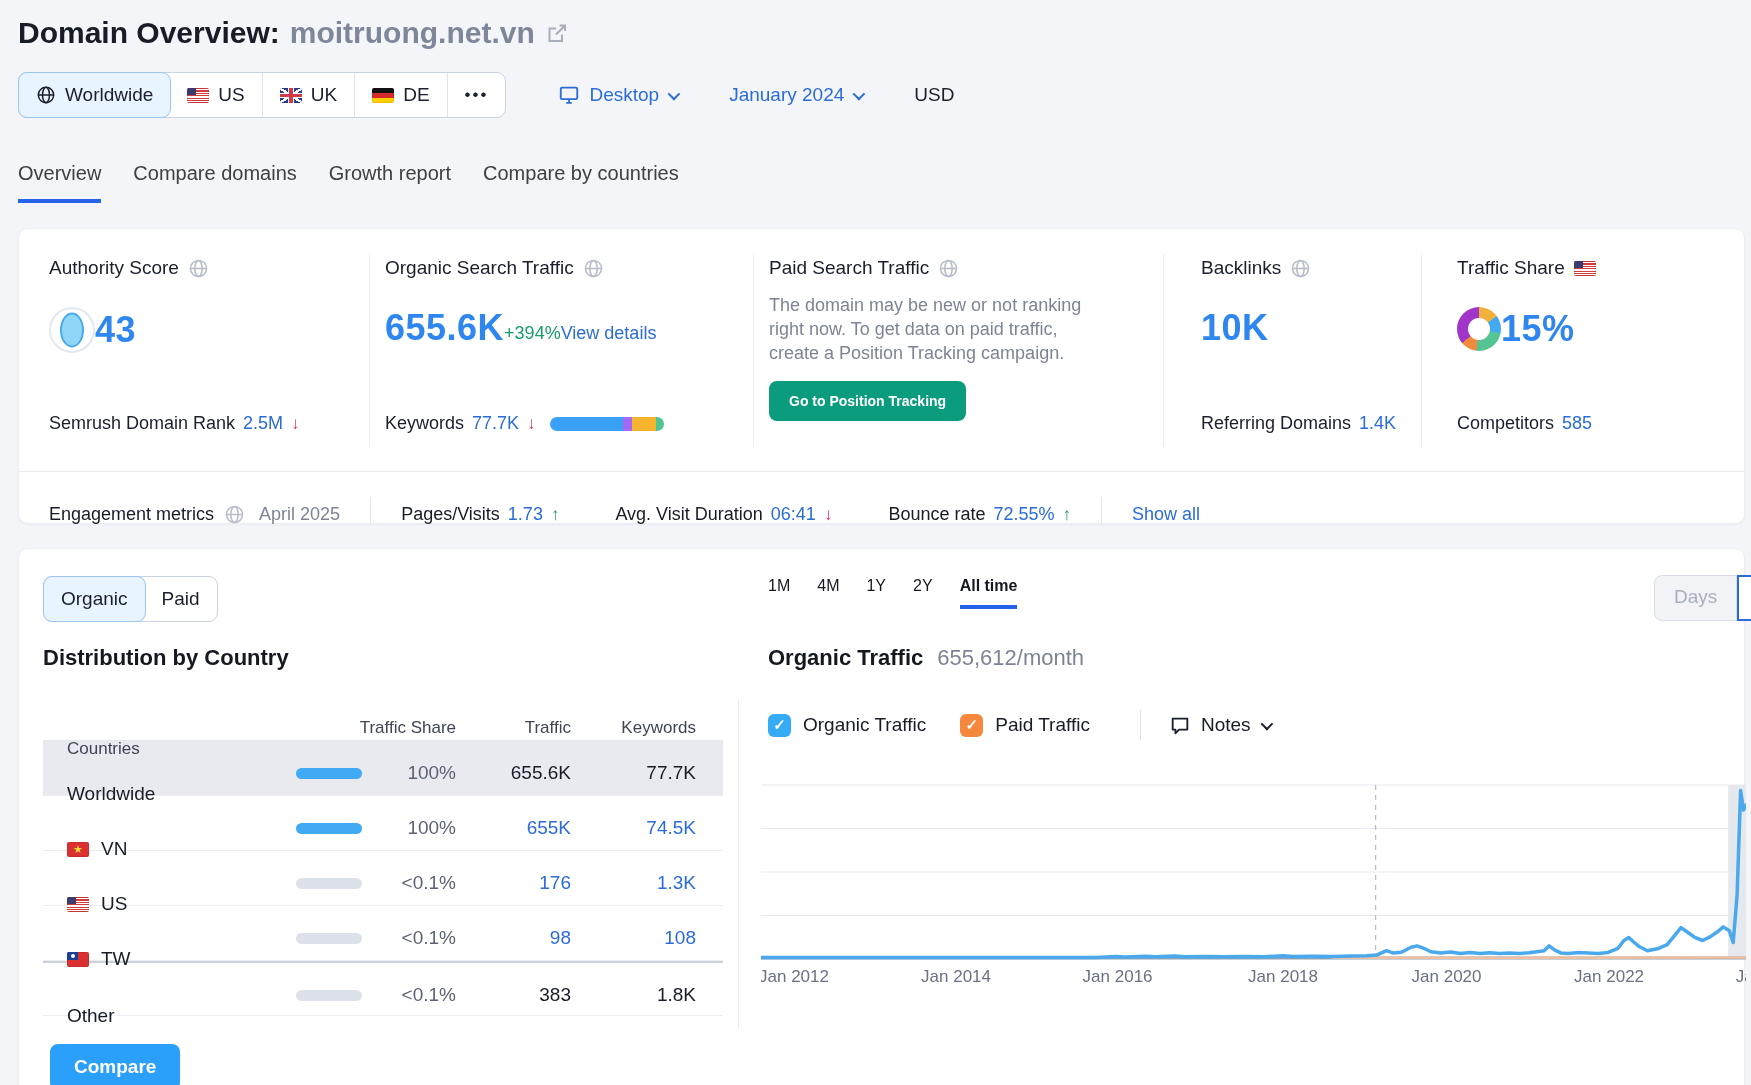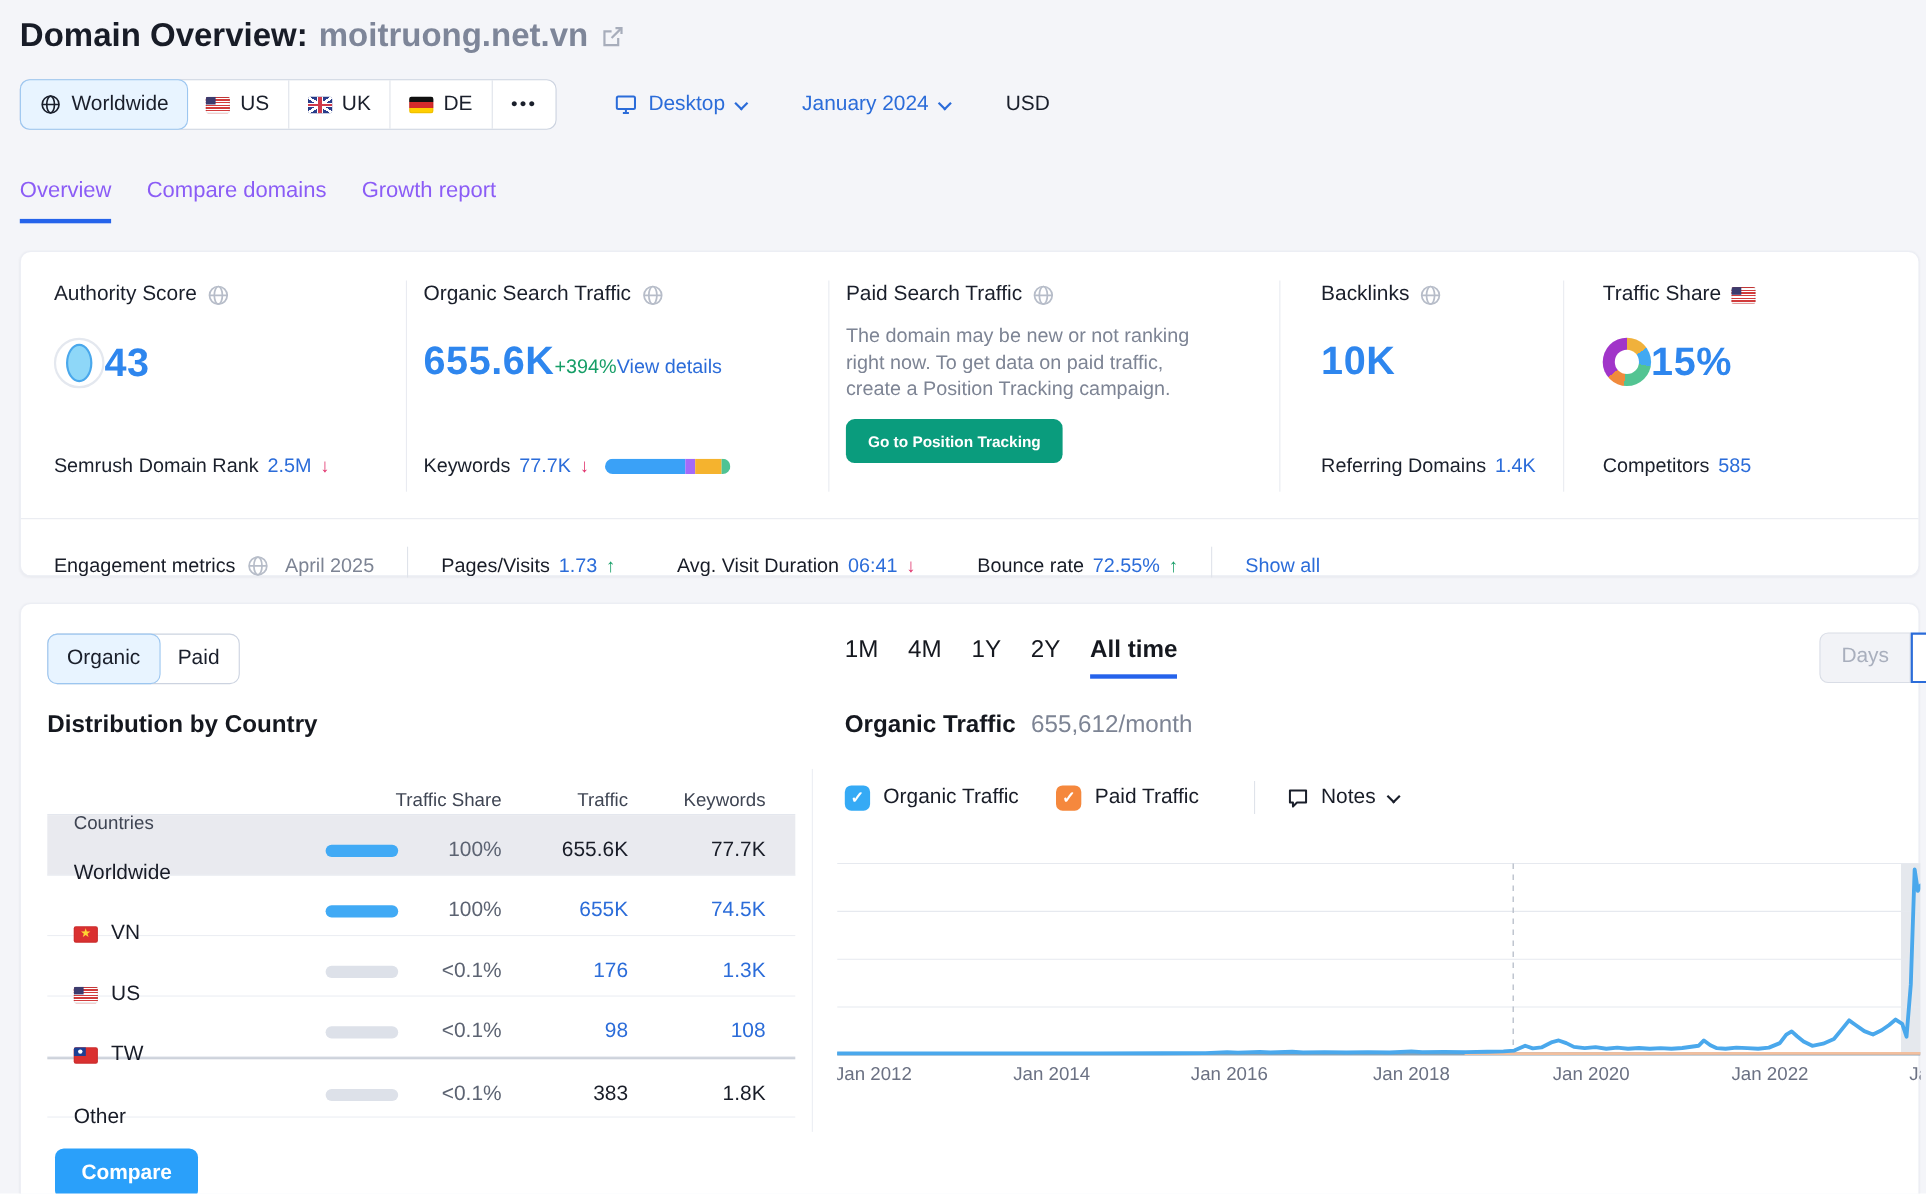--- a/index.html
+++ b/index.html
@@ -14,21 +14,21 @@
   .seg{display:inline-flex;background:#fff;border:1px solid #ccd3e0;border-radius:9px;align-items:stretch;}
   .seg-btn{display:flex;align-items:center;gap:9px;padding:0 17px;font-size:19px;color:#1a1f2b;border-right:1px solid #dfe3ea;background:transparent;border-top:none;border-bottom:none;border-left:none;cursor:pointer;height:44px;}
   .seg-btn:last-child{border-right:none;}
   .seg-btn.selected{background:#e8f4ff;border:1px solid #9cc6f0;border-radius:9px;margin:-1px;height:46px;z-index:2;position:relative;}
   .filters{display:flex;align-items:center;gap:52px;margin-left:52px;font-size:19px;}
   .filter-link{display:flex;align-items:center;gap:9px;color:#2b6cd9;cursor:pointer;}
   .chev{width:9px;height:9px;border-right:2.4px solid #2b6cd9;border-bottom:2.4px solid #2b6cd9;transform:rotate(45deg) translateY(-2px);display:inline-block;}
   .chev.dark{border-color:#1a1f2b;}
   .currency{color:#1a1f2b;}
   .tabs{position:absolute;left:18px;top:162px;display:flex;gap:32px;font-size:20px;}
-  .tab{padding-bottom:14px;color:#8b5cf6;cursor:pointer;border-bottom:4px solid transparent;}
+  .tab{padding-bottom:14px;color:#404040;cursor:pointer;border-bottom:4px solid transparent;}
   .tab.active{border-bottom-color:#2563eb;}
 
   
   .card-metrics{top:228px;height:296px;}
   .vdiv{position:absolute;top:26px;height:192px;width:1px;background:#e9ebf1;}
   .mcol{position:absolute;top:28px;}
   .metric-label{display:flex;align-items:center;gap:9px;font-size:19px;color:#1a1f2b;}
   .metric-value-row{display:flex;align-items:center;margin-top:28px;}
   .metric-value{font-size:36px;font-weight:700;color:#2e86ee;letter-spacing:.5px;}
   .metric-change{font-size:18px;color:#169e67;font-weight:400;align-self:flex-end;padding-bottom:5px;}
@@ -63,21 +63,21 @@
   .trow.topline{border-top:2px solid #cdd2db;}
   .c1{padding-left:24px;display:flex;align-items:center;gap:12px;margin-top:42px;}
   .c2{display:flex;align-items:center;justify-content:space-between;padding-right:0;}
   .c3,.c4{text-align:right;}
   .share-bar{width:66px;height:11px;border-radius:6px;background:#dde1e9;flex:none;}
   .cell-link{color:#2b6cd9;cursor:pointer;}
   .btn-compare{position:absolute;left:31px;top:495px;background:#2aa0fa;color:#fff;border:none;border-radius:8px;font-size:19px;font-weight:700;padding:12px 24px;cursor:pointer;}
   .panel-div{position:absolute;left:719px;top:150px;height:330px;width:1px;background:#eceef3;}
 
   
-  .range-tabs{position:absolute;left:749px;top:28px;display:flex;gap:27px;font-size:22px;}
+  .range-tabs{position:absolute;left:749px;top:28px;display:flex;gap:27px;font-size:16px;}
   .rtab{color:#15181f;padding-bottom:10px;border-bottom:4px solid transparent;cursor:pointer;}
   .rtab.active{font-weight:700;border-bottom-color:#2563eb;}
   .unit-toggle{position:absolute;left:1635px;top:26px;display:flex;}
   .unit-days{padding:10px 19px;background:#f2f3f7;border:1px solid #d9dde6;border-radius:8px 0 0 8px;color:#a9afbd;font-size:19px;}
   .unit-m{padding:10px 14px;background:#fff;border:2px solid #2b6cd9;border-radius:0 8px 8px 0;color:#15181f;font-size:19px;min-width:46px;}
   .traffic-title{position:absolute;left:749px;top:96px;display:flex;align-items:baseline;gap:14px;}
   .traffic-title .t{font-size:22px;font-weight:700;color:#15181f;}
   .traffic-title .s{font-size:22px;color:#7d8494;}
   .legend-row{position:absolute;left:749px;top:160px;display:flex;align-items:center;gap:12px;font-size:19px;height:32px;}
   .cbx{width:23px;height:23px;border-radius:6px;display:flex;align-items:center;justify-content:center;color:#fff;font-size:15px;font-weight:700;cursor:pointer;flex:none;}
@@ -171,20 +171,21 @@
       <i class="chev"></i>
     </span>
     <span class="currency">USD</span>
   </div>
 </div>
 
 <nav class="tabs">
   <span class="tab active">Overview</span>
   <span class="tab">Compare domains</span>
   <span class="tab">Growth report</span>
+  <span class="tab">Compare by countries</span>
 </nav>
 
 <section class="card card-metrics">
   <div class="vdiv" style="left:350px"></div>
   <div class="vdiv" style="left:734px"></div>
   <div class="vdiv" style="left:1144px"></div>
   <div class="vdiv" style="left:1402px"></div>
 
   <div class="mcol" style="left:30px">
     <div class="metric-label">

